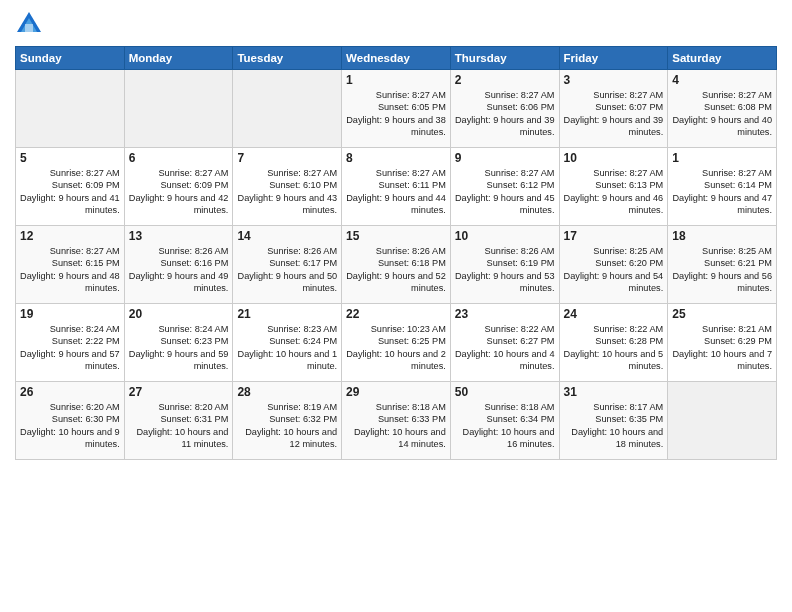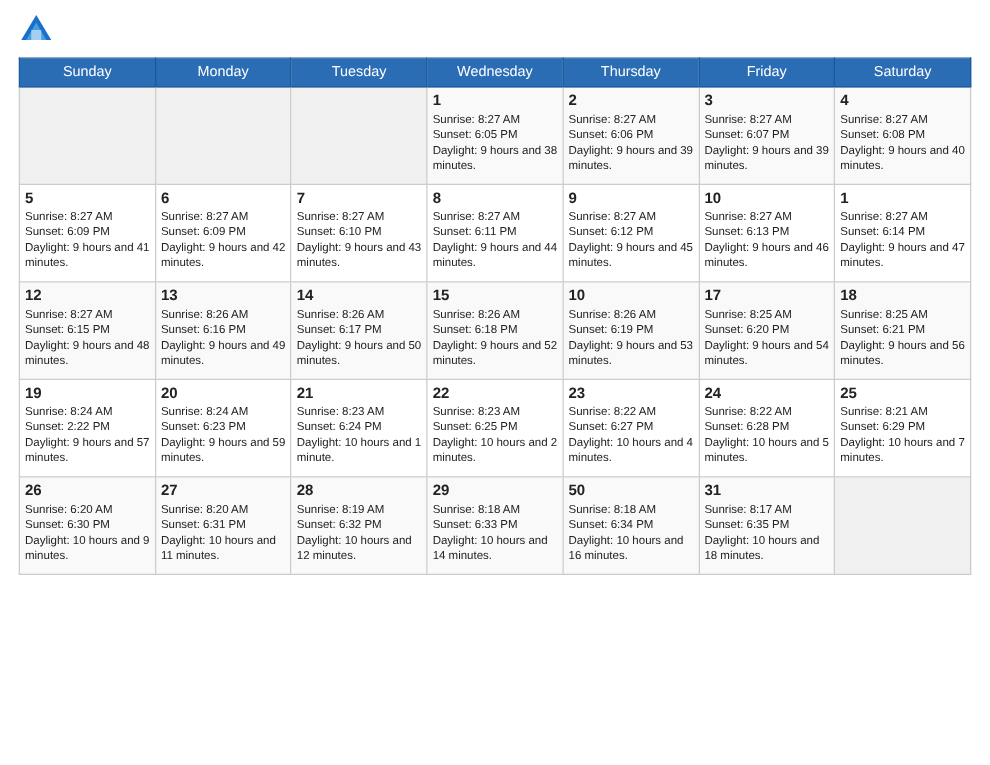--- a/index.html
+++ b/index.html
@@ -44,23 +44,23 @@
     }
     table {
       width: 100%;
       border-collapse: collapse;
       table-layout: fixed;
     }
     thead tr th {
       background-color: #2a6db5;
       color: #fff;
       font-size: 11.5px;
-      font-weight: normal;
+      font-weight: bold;
       padding: 5px 4px;
-      text-align: center;
+      text-align: left;
       border: 1px solid #1a5a9a;
     }
     tbody tr td {
       border: 1px solid #ccc;
       vertical-align: top;
       padding: 3px 4px;
       font-size: 9.5px;
       color: #222;
       height: 78px;
       background: #fff;
@@ -71,20 +71,21 @@
     .day-number {
       font-size: 12px;
       font-weight: bold;
       display: block;
       margin-bottom: 2px;
     }
     .day-info {
       font-size: 9.2px;
       line-height: 1.35;
       color: #222;
+      text-align: right;
     }
     td.empty {
       background: #f0f0f0 !important;
     }
   </style>
 </head>
 <body>
 
 <div class="page">
   <div class="header">
@@ -251,21 +252,21 @@
 Daylight: 9 hours and 59 minutes.</div>
           </td>
           <td>
             <span class="day-number">21</span>
             <div class="day-info">Sunrise: 8:23 AM
 Sunset: 6:24 PM
 Daylight: 10 hours and 1 minute.</div>
           </td>
           <td>
             <span class="day-number">22</span>
-            <div class="day-info">Sunrise: 8:23 AM
+            <div class="day-info">Sunrise: 10:23 AM
 Sunset: 6:25 PM
 Daylight: 10 hours and 2 minutes.</div>
           </td>
           <td>
             <span class="day-number">23</span>
             <div class="day-info">Sunrise: 8:22 AM
 Sunset: 6:27 PM
 Daylight: 10 hours and 4 minutes.</div>
           </td>
           <td>

